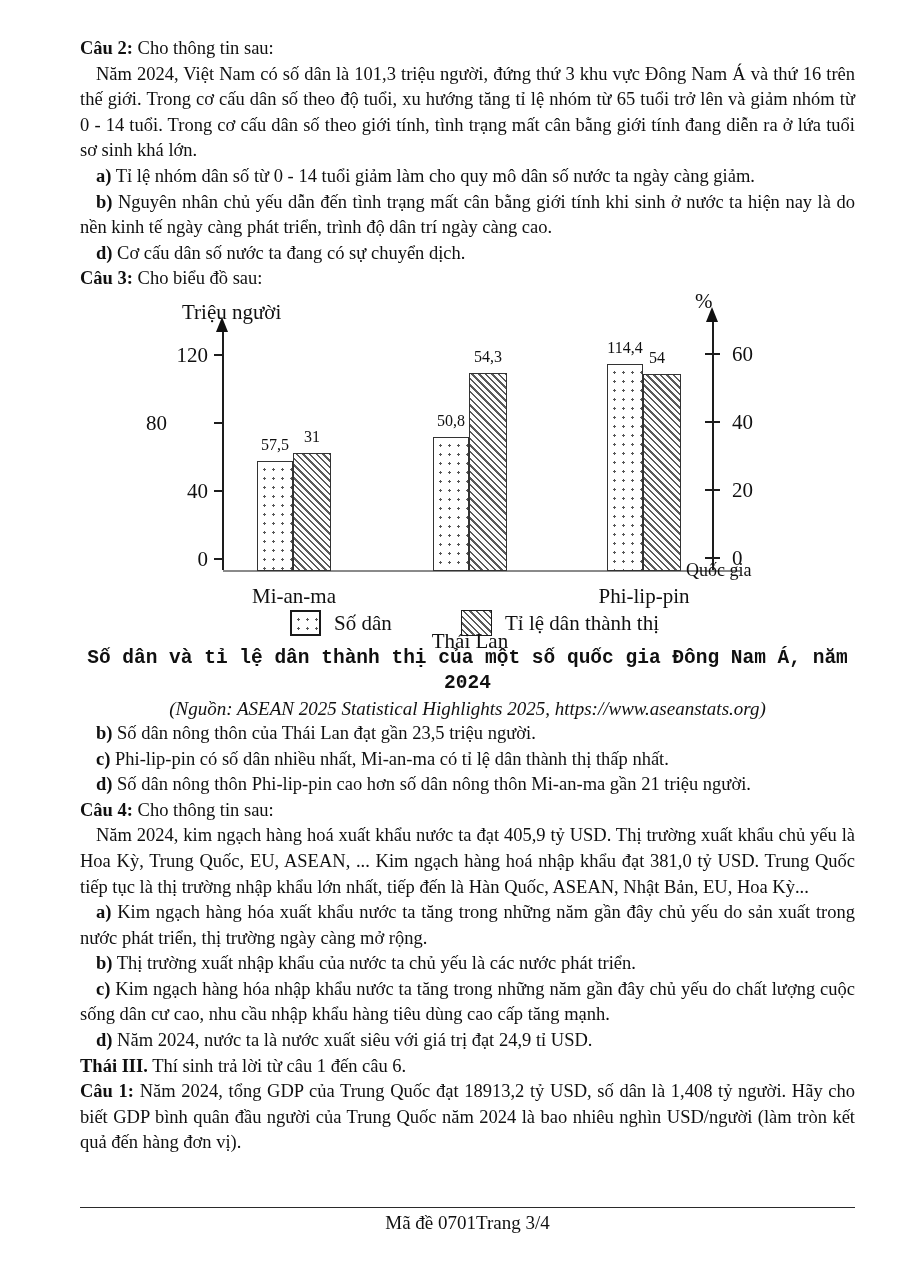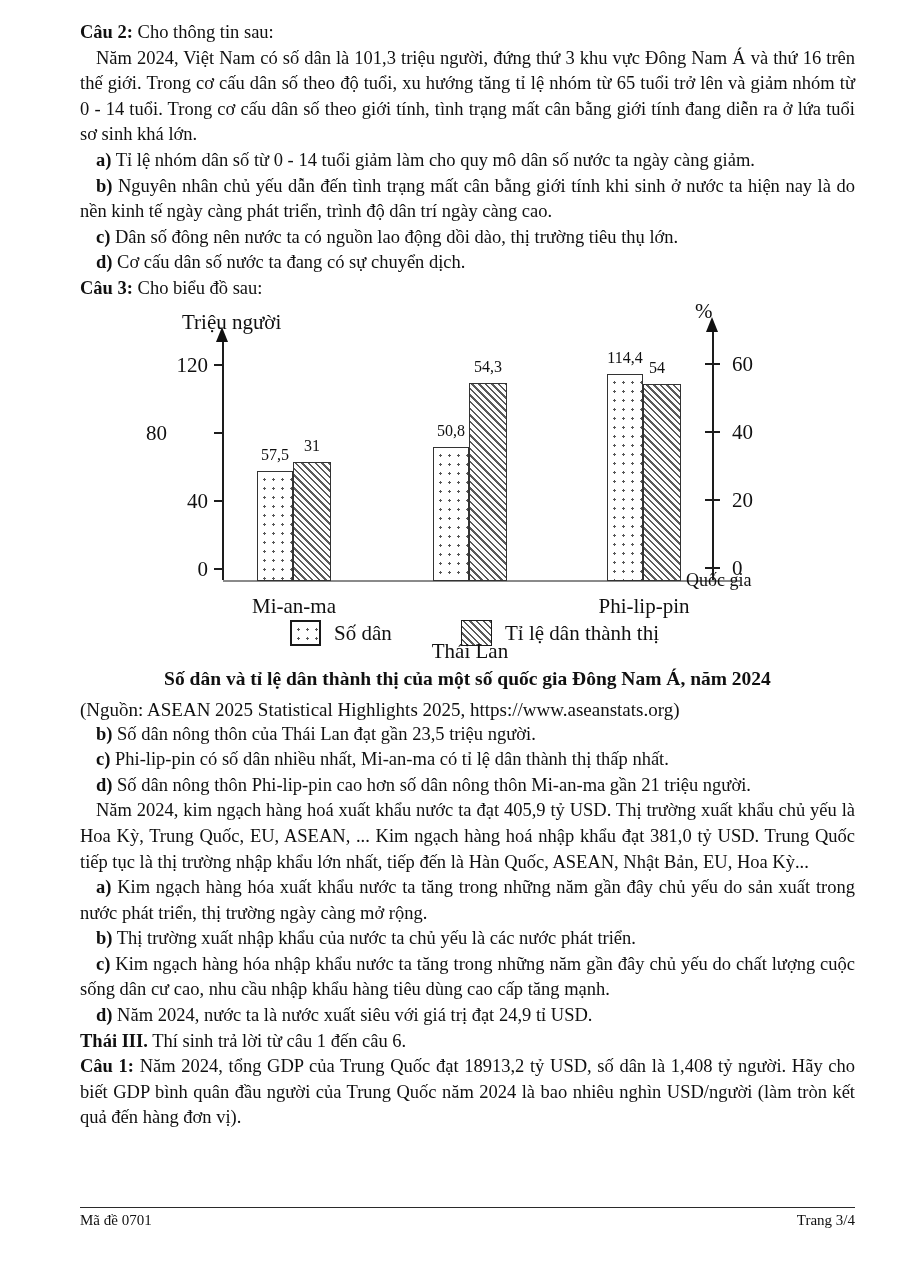--- a/index.html
+++ b/index.html
@@ -1,21 +1,21 @@
 <!DOCTYPE html>
 <html><head>
 <meta charset="utf-8">
 <style>
   html,body{margin:0;padding:0;}
   body{
     width:900px;height:1273px;background:#ffffff;color:#101010;
     font-family:"Liberation Serif","DejaVu Serif",serif;
     position:relative;overflow:hidden;
   }
-  .page{position:absolute;inset:0;padding:20px 45px 0 80px;box-sizing:border-box;}
+  .page{position:absolute;inset:0;padding:36px 45px 0 80px;box-sizing:border-box;}
   p{margin:0;text-align:justify;font-size:18.5px;line-height:25.6px;}
   p.indent{text-indent:16px;}
   .b{font-weight:bold;}
   
   .chart-block{margin-top:6px;}
   .plot{position:relative;width:645px;height:348px;margin-left:78px;}
   .vaxis{position:absolute;width:2px;background:#1d1d1d;}
   .arrow-up{position:absolute;width:0;height:0;border-left:6px solid transparent;
     border-right:6px solid transparent;border-bottom:15px solid #111;}
   .tick{position:absolute;height:2px;background:#1d1d1d;}
@@ -25,36 +25,35 @@
   .dots{background-image:radial-gradient(#555 1px,transparent 1.25px);
     background-size:9px 9px;background-position:2px 3px;}
   .hatch{background-image:repeating-linear-gradient(45deg,#fdfdfd 0px,#fdfdfd 3px,#5a5a5a 3px,#5a5a5a 4.7px);}
   .vlab{position:absolute;font-size:16px;line-height:20px;text-align:center;white-space:nowrap;}
   .catlab{position:absolute;font-size:21px;line-height:26px;text-align:center;white-space:nowrap;}
   .axtitle{position:absolute;font-size:21px;line-height:25px;white-space:nowrap;}
   .xtitle{position:absolute;font-size:18px;line-height:22px;white-space:nowrap;}
   .legend-item{position:absolute;display:flex;align-items:center;font-size:21px;line-height:26px;}
   .swatch{width:31px;height:26px;border:2.4px solid #1a1a1a;box-sizing:border-box;margin-right:13px;flex:0 0 auto;}
   .swatch.hatch{border-width:1.6px;}
-  .chart-title{text-align:center;font-weight:bold;font-size:19.5px;line-height:25px;margin-top:10px;}
-  .chart-source{text-align:left;font-size:19px;line-height:24px;margin-top:7px;}
+  .chart-title{text-align:center;font-weight:bold;font-size:19.5px;line-height:25px;margin-top:0;font-family:Liberation Mono, monospace;}
+  .chart-source{text-align:center;font-style:italic;font-size:19px;line-height:24px;margin-top:1px;}
   
   .footer{position:absolute;left:80px;right:45px;top:1207px;border-top:1.6px solid #2a2a2a;
-    display:flex;justify-content:space-between;font-size:15px;padding-top:4px;}
+    display:flex;justify-content:center;font-size:19px;padding-top:4px;}
 </style>
 </head>
 <body>
 
 <div class="page">
 
   <p><span class="b">Câu 2:</span> <span>Cho thông tin sau:</span></p>
   <p class="indent">Năm 2024, Việt Nam có số dân là 101,3 triệu người, đứng thứ 3 khu vực Đông Nam Á và thứ 16 trên thế giới. Trong cơ cấu dân số theo độ tuổi, xu hướng tăng tỉ lệ nhóm từ 65 tuổi trở lên và giảm nhóm từ 0 - 14 tuổi. Trong cơ cấu dân số theo giới tính, tình trạng mất cân bằng giới tính đang diễn ra ở lứa tuổi sơ sinh khá lớn.</p>
   <p class="indent"><span class="b">a)</span> <span>Tỉ lệ nhóm dân số từ 0 - 14 tuổi giảm làm cho quy mô dân số nước ta ngày càng giảm.</span></p>
   <p class="indent"><span class="b">b)</span> <span>Nguyên nhân chủ yếu dẫn đến tình trạng mất cân bằng giới tính khi sinh ở nước ta hiện nay là do nền kinh tế ngày càng phát triển, trình độ dân trí ngày càng cao.</span></p>
-  <p class="indent"><span class="b">c)</span> <span>Dân số đông nên nước ta có nguồn lao động dồi dào, thị trường tiêu thụ lớn.</span></p>
   <p class="indent"><span class="b">d)</span> <span>Cơ cấu dân số nước ta đang có sự chuyển dịch.</span></p>
 
   <p><span class="b">Câu 3:</span> <span>Cho biểu đồ sau:</span></p>
 
   <div class="chart-block">
     <div class="plot">
 
       <div class="legend-item" style="left:132px;top:312px;">
         <span class="swatch dots"></span>
         <span>Số dân</span>
@@ -104,20 +103,21 @@
         <div class="catlab" style="left: 416px; top: 285px; width: 140px;">Phi-lip-pin</div>
       </div>
     <p class="chart-title">Số dân và tỉ lệ dân thành thị của một số quốc gia Đông Nam Á, năm 2024</p>
     <p class="chart-source">(Nguồn: ASEAN 2025 Statistical Highlights 2025, https://www.aseanstats.org)</p>
   </div>
 
   <p class="indent"><span class="b">b)</span> <span>Số dân nông thôn của Thái Lan đạt gần 23,5 triệu người.</span></p>
   <p class="indent"><span class="b">c)</span> <span>Phi-lip-pin có số dân nhiều nhất, Mi-an-ma có tỉ lệ dân thành thị thấp nhất.</span></p>
   <p class="indent"><span class="b">d)</span> <span>Số dân nông thôn Phi-lip-pin cao hơn số dân nông thôn Mi-an-ma gần 21 triệu người.</span></p>
 
+  <p><span class="b">Câu 4:</span> <span>Cho thông tin sau:</span></p>
   <p class="indent">Năm 2024, kim ngạch hàng hoá xuất khẩu nước ta đạt 405,9 tỷ USD. Thị trường xuất khẩu chủ yếu là Hoa Kỳ, Trung Quốc, EU, ASEAN, ... Kim ngạch hàng hoá nhập khẩu đạt 381,0 tỷ USD. Trung Quốc tiếp tục là thị trường nhập khẩu lớn nhất, tiếp đến là Hàn Quốc, ASEAN, Nhật Bản, EU, Hoa Kỳ...</p>
   <p class="indent"><span class="b">a)</span> <span>Kim ngạch hàng hóa xuất khẩu nước ta tăng trong những năm gần đây chủ yếu do sản xuất trong nước phát triển, thị trường ngày càng mở rộng.</span></p>
   <p class="indent"><span class="b">b)</span> <span>Thị trường xuất nhập khẩu của nước ta chủ yếu là các nước phát triển.</span></p>
   <p class="indent"><span class="b">c)</span> <span>Kim ngạch hàng hóa nhập khẩu nước ta tăng trong những năm gần đây chủ yếu do chất lượng cuộc sống dân cư cao, nhu cầu nhập khẩu hàng tiêu dùng cao cấp tăng mạnh.</span></p>
   <p class="indent"><span class="b">d)</span> <span>Năm 2024, nước ta là nước xuất siêu với giá trị đạt 24,9 tỉ USD.</span></p>
 
   <p><span class="b">Thái III.</span> <span>Thí sinh trả lời từ câu 1 đến câu 6.</span></p>
 
   <p><span class="b">Câu 1:</span> <span>Năm 2024, tổng GDP của Trung Quốc đạt 18913,2 tỷ USD, số dân là 1,408 tỷ người. Hãy cho biết GDP bình quân đầu người của Trung Quốc năm 2024 là bao nhiêu nghìn USD/người (làm tròn kết quả đến hàng đơn vị).</span></p>
 

